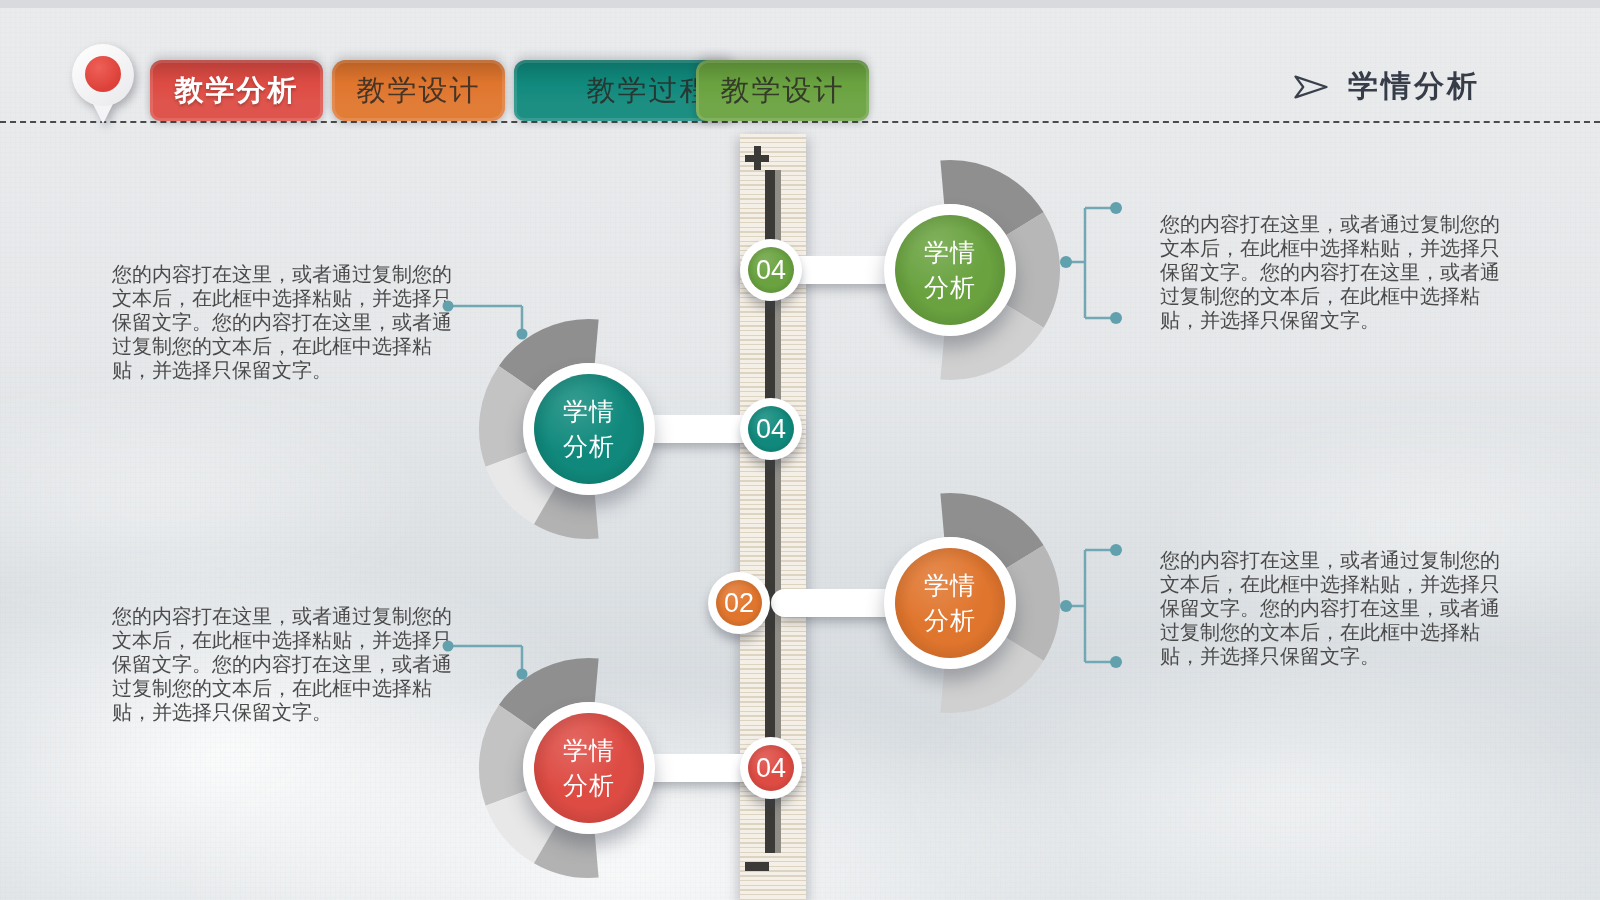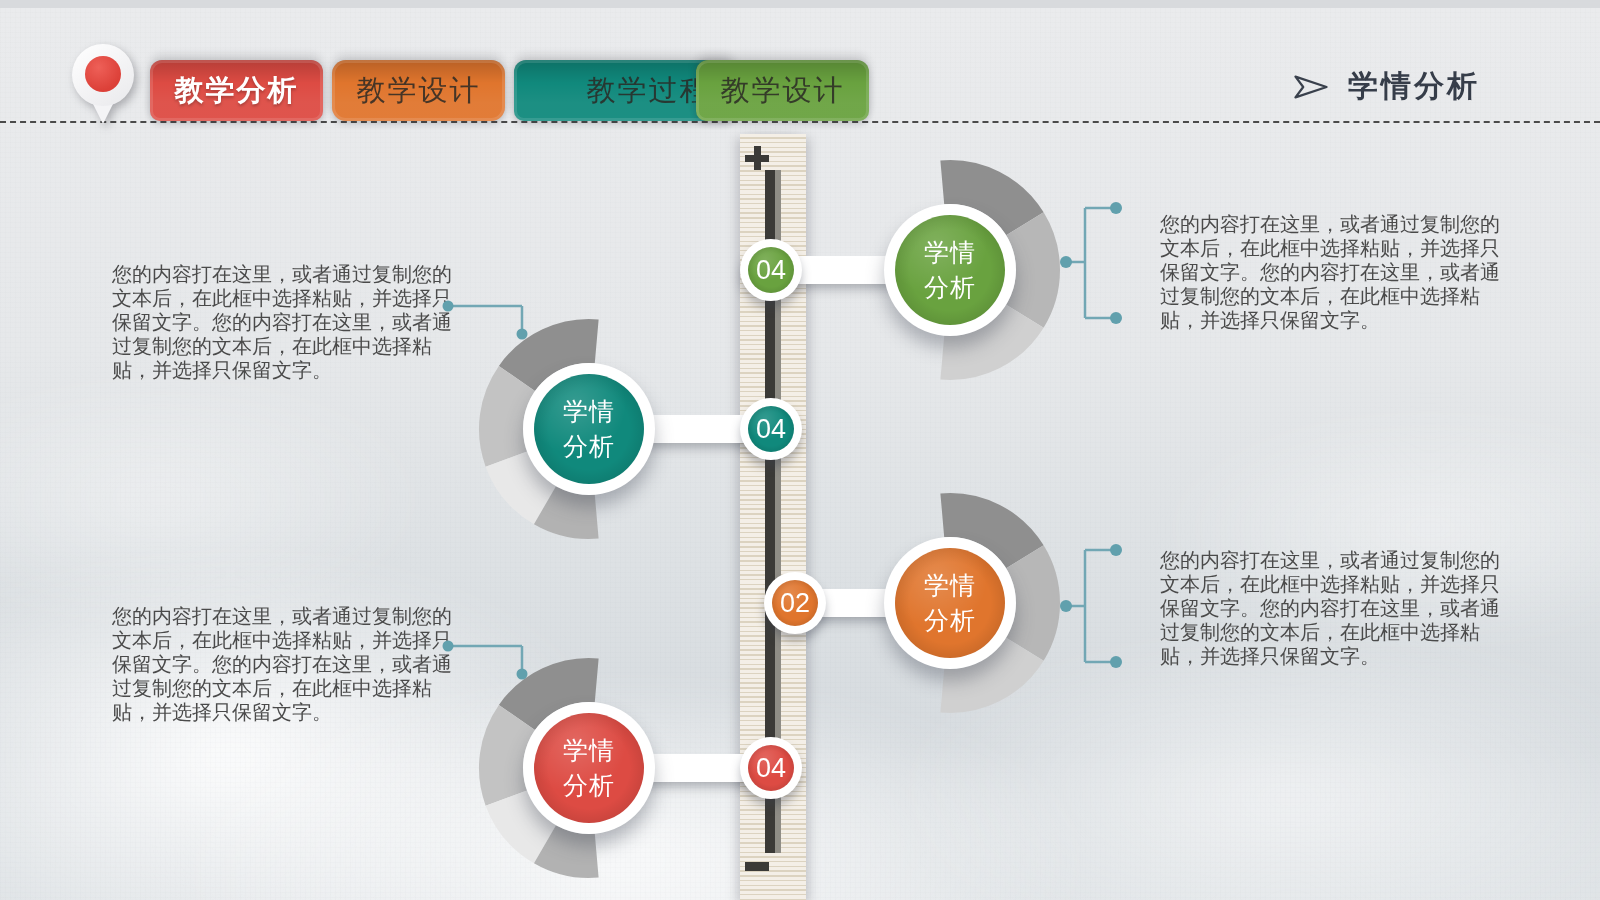--- a/index.html
+++ b/index.html
@@ -146,21 +146,21 @@
     <path d="M -7.7 -87.7 A 88 88 0 0 1 74.9 -46.2" stroke="#8f8f8f"></path>
     <path d="M 74.9 -46.2 A 88 88 0 0 1 74.9 46.2" stroke="#b7b7b7"></path>
     <path d="M 74.9 46.2 A 88 88 0 0 1 -7.7 87.7" stroke="#d0d0d0"></path>
   </svg>
   <div class="link-bar" style="left:771px;top:581px;width:179px"></div>
   <div class="bignode" style="left:884px;top:529px">
     <div class="bigfill c-orange">
       <span class="biglabel">学情分析</span>
     </div>
   </div>
-  <div class="numnode" style="left:764px;top:564px">
+  <div class="numnode" style="left:708px;top:564px">
     <div class="numfill c-orange">02</div>
   </div>
 
   <svg class="arc" style="left:469px;top:640px" width="240" height="240" viewBox="-120 -120 240 240">
     <path d="M 7.7 -87.7 A 88 88 0 0 0 -72.1 -50.5" stroke="#8f8f8f"></path>
     <path d="M -72.1 -50.5 A 88 88 0 0 0 -82.7 30.1" stroke="#c3c3c3"></path>
     <path d="M -82.7 30.1 A 88 88 0 0 0 -44 76.2" stroke="#e8e8e8"></path>
     <path d="M -44 76.2 A 88 88 0 0 0 7.7 87.7" stroke="#b2b2b2"></path>
   </svg>
   <div class="link-bar" style="left:589px;top:746px;width:182px"></div>

